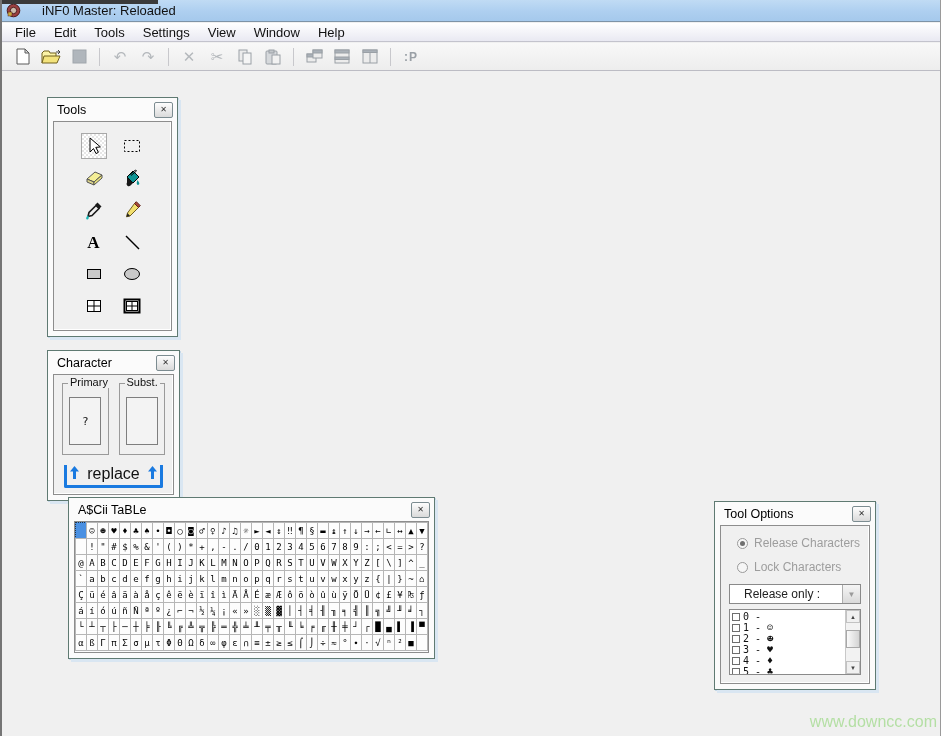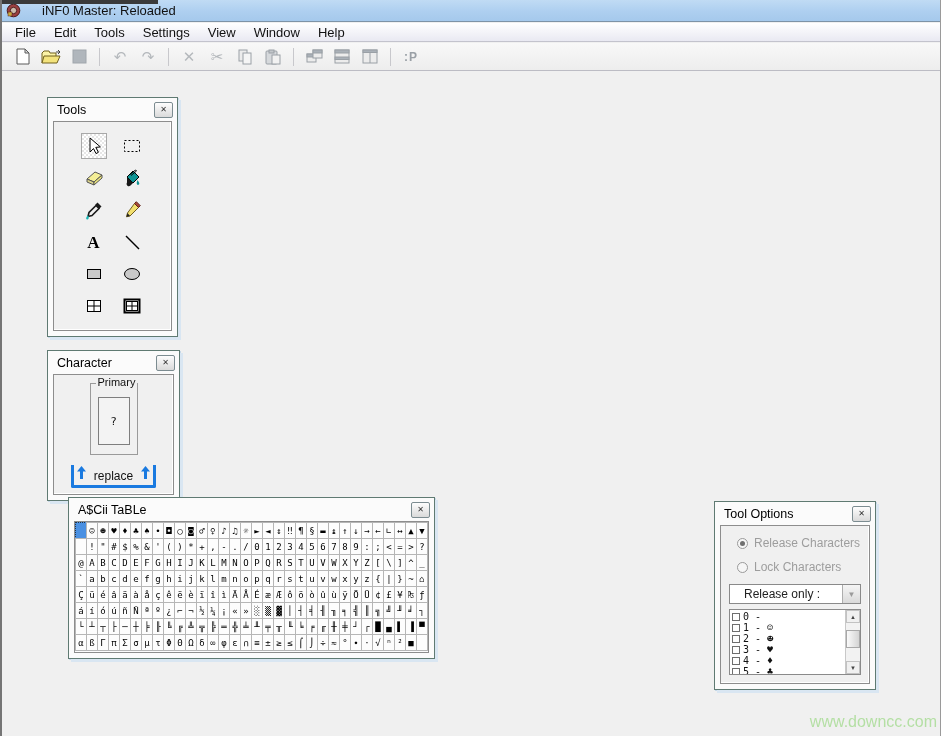--- a/index.html
+++ b/index.html
@@ -69,21 +69,21 @@
   .group { position:relative; width:48px; height:72px; border:1px solid #9a9a9a; }
   .group-label { position:absolute; top:-8px; left:5px; background:#f0f0f0;
                  font-size:11px; color:#111; padding:0 2px; white-space:nowrap; }
   .char-box { width:32px; height:48px; margin:13px auto 0 auto; border:1px solid #7e7e7e;
               background:#f3f3f3; display:flex; align-items:center; justify-content:center;
               font-family:"DejaVu Sans Mono", monospace; font-size:11px; color:#111; }
   .replace-wrap { display:flex; justify-content:center; margin-top:10px; }
   .replace { display:flex; align-items:flex-end; gap:8px; padding:0 3px 2px 3px;
              border-bottom:3px solid; border-left:3px solid; border-right:3px solid;
              border-bottom-left-radius:2px; border-bottom-right-radius:2px; }
-  .replace .lbl { font-size:12px; color:#111; line-height:1; padding-bottom:1px; }
+  .replace .lbl { font-size:16px; color:#111; line-height:1; padding-bottom:1px; }
 
   
   .ascii-grid { display:grid; grid-template-columns:repeat(32, 11px);
                 grid-auto-rows:16px; padding:1px; background:#fdfdfd; }
   .cell { border:1px solid #b6b6b6; margin:-1px 0 0 -1px;
           display:flex; align-items:center; justify-content:center;
           font-family:"DejaVu Sans Mono","DejaVu Sans", monospace; font-size:9px;
           color:#000; overflow:hidden; background:#fdfdfd; }
   .cell.selected { border:1px dotted #234; }
 
@@ -351,20 +351,24 @@
   <div class="fwin" style="left:45px; top:350px; width:133px;">
     <div class="fwin-title">
       <span class="t">Character</span>
       <span class="fwin-close">✕</span>
     </div>
     <div class="fwin-body char-body">
       <div class="char-groups">
         <div class="group">
           <span class="group-label">Primary</span>
           <div class="char-box">?</div>
+        </div>
+        <div class="group">
+          <span class="group-label">Subst.</span>
+          <div class="char-box"></div>
         </div>
       </div>
       <div class="replace-wrap">
         <div class="replace" id="replace-widget" style="color: rgb(26, 122, 224); border-color: rgb(26, 122, 224);">
           <span>
             <svg width="9" height="13" viewBox="0 0 9 13">
                 <path d="M4.5 0 L9 5.5 L6 5.5 L6 13 L3 13 L3 5.5 L0 5.5 Z" fill="currentColor"></path>
               </svg>
           </span>
           <span class="lbl">replace</span>

